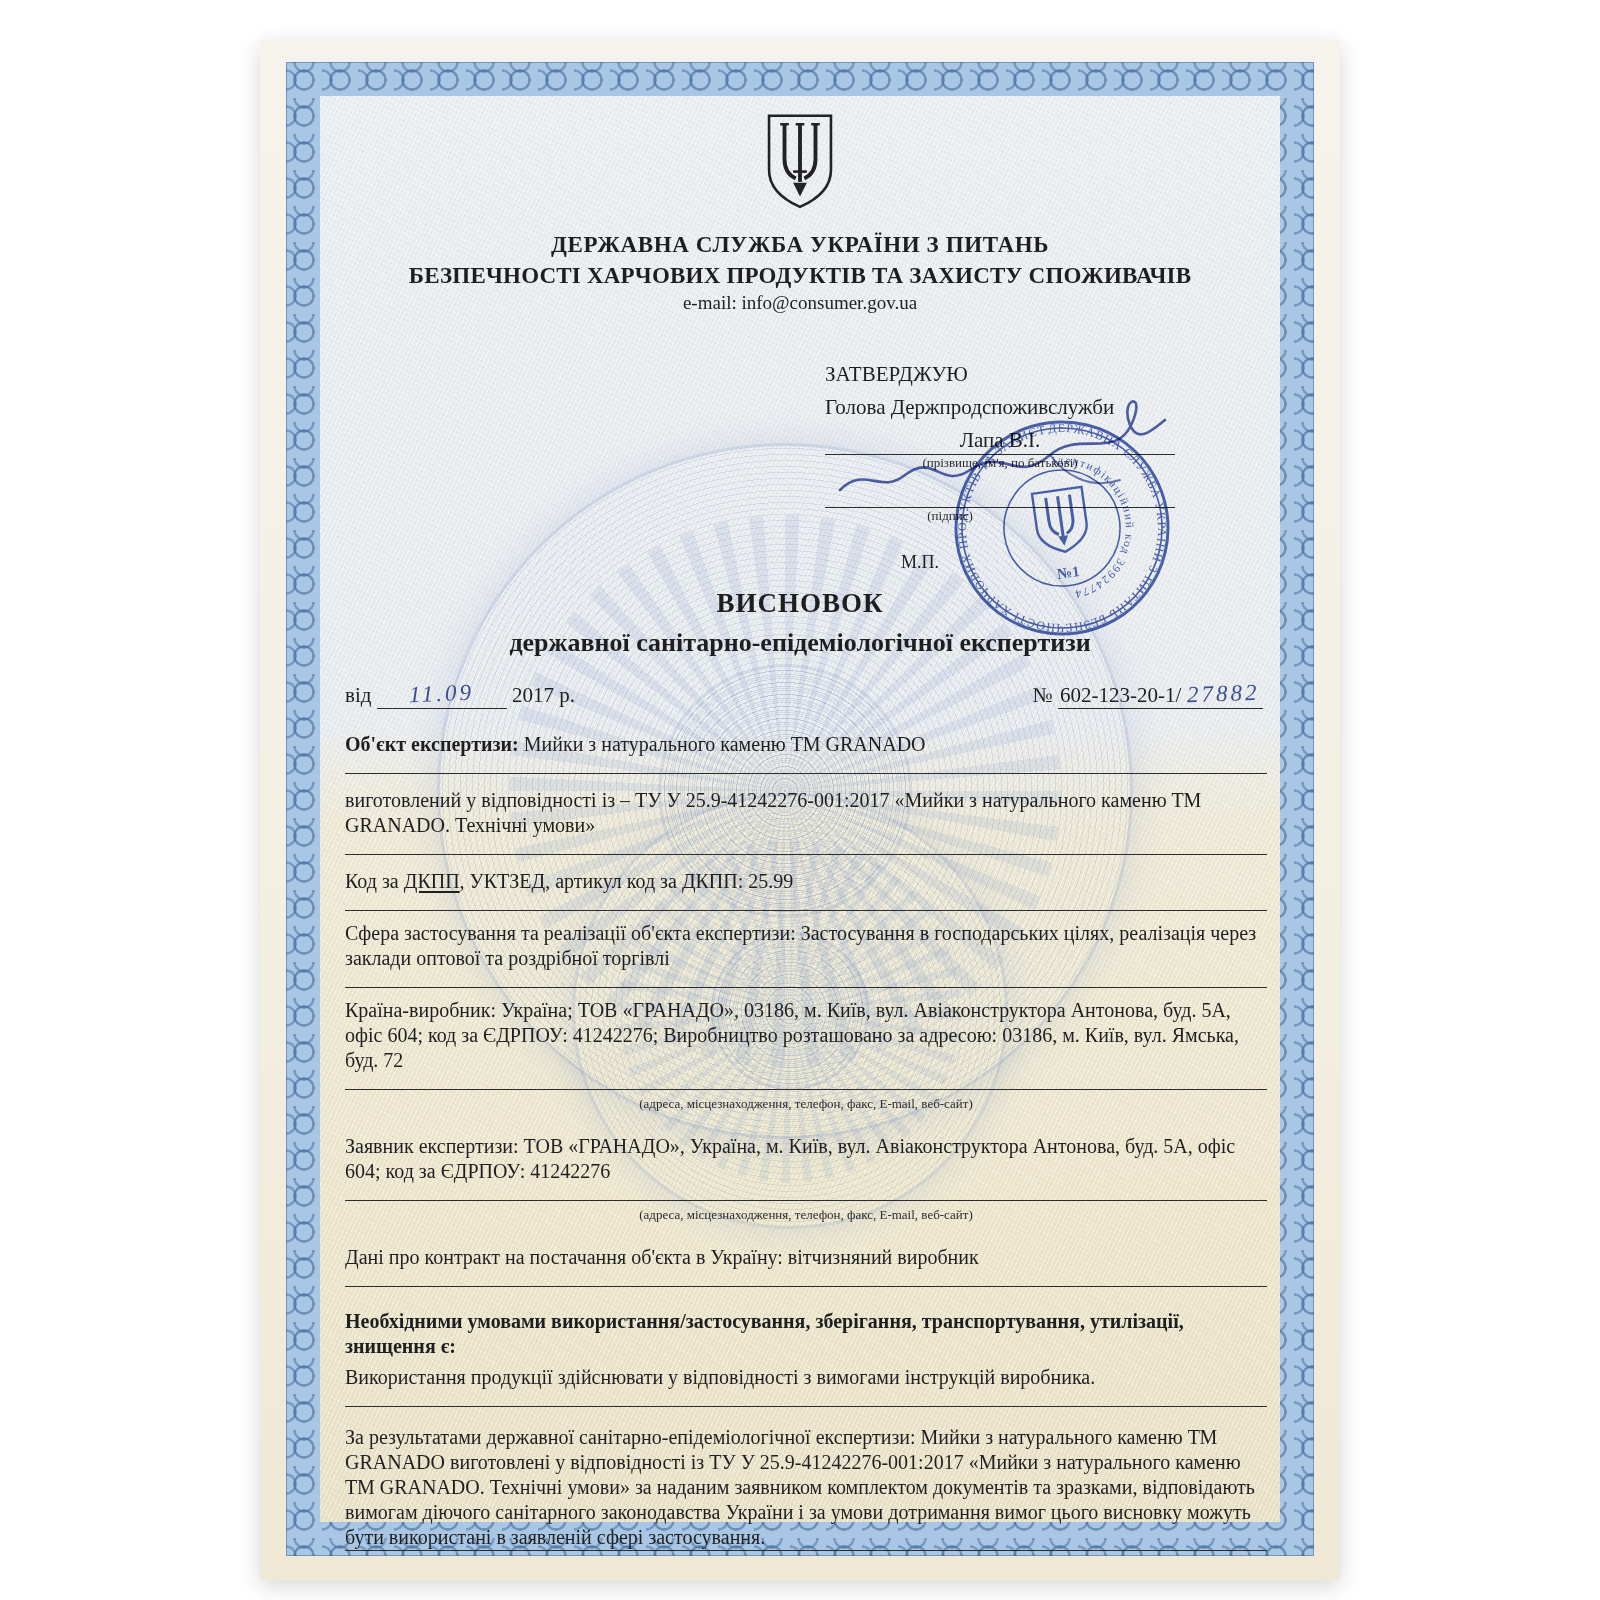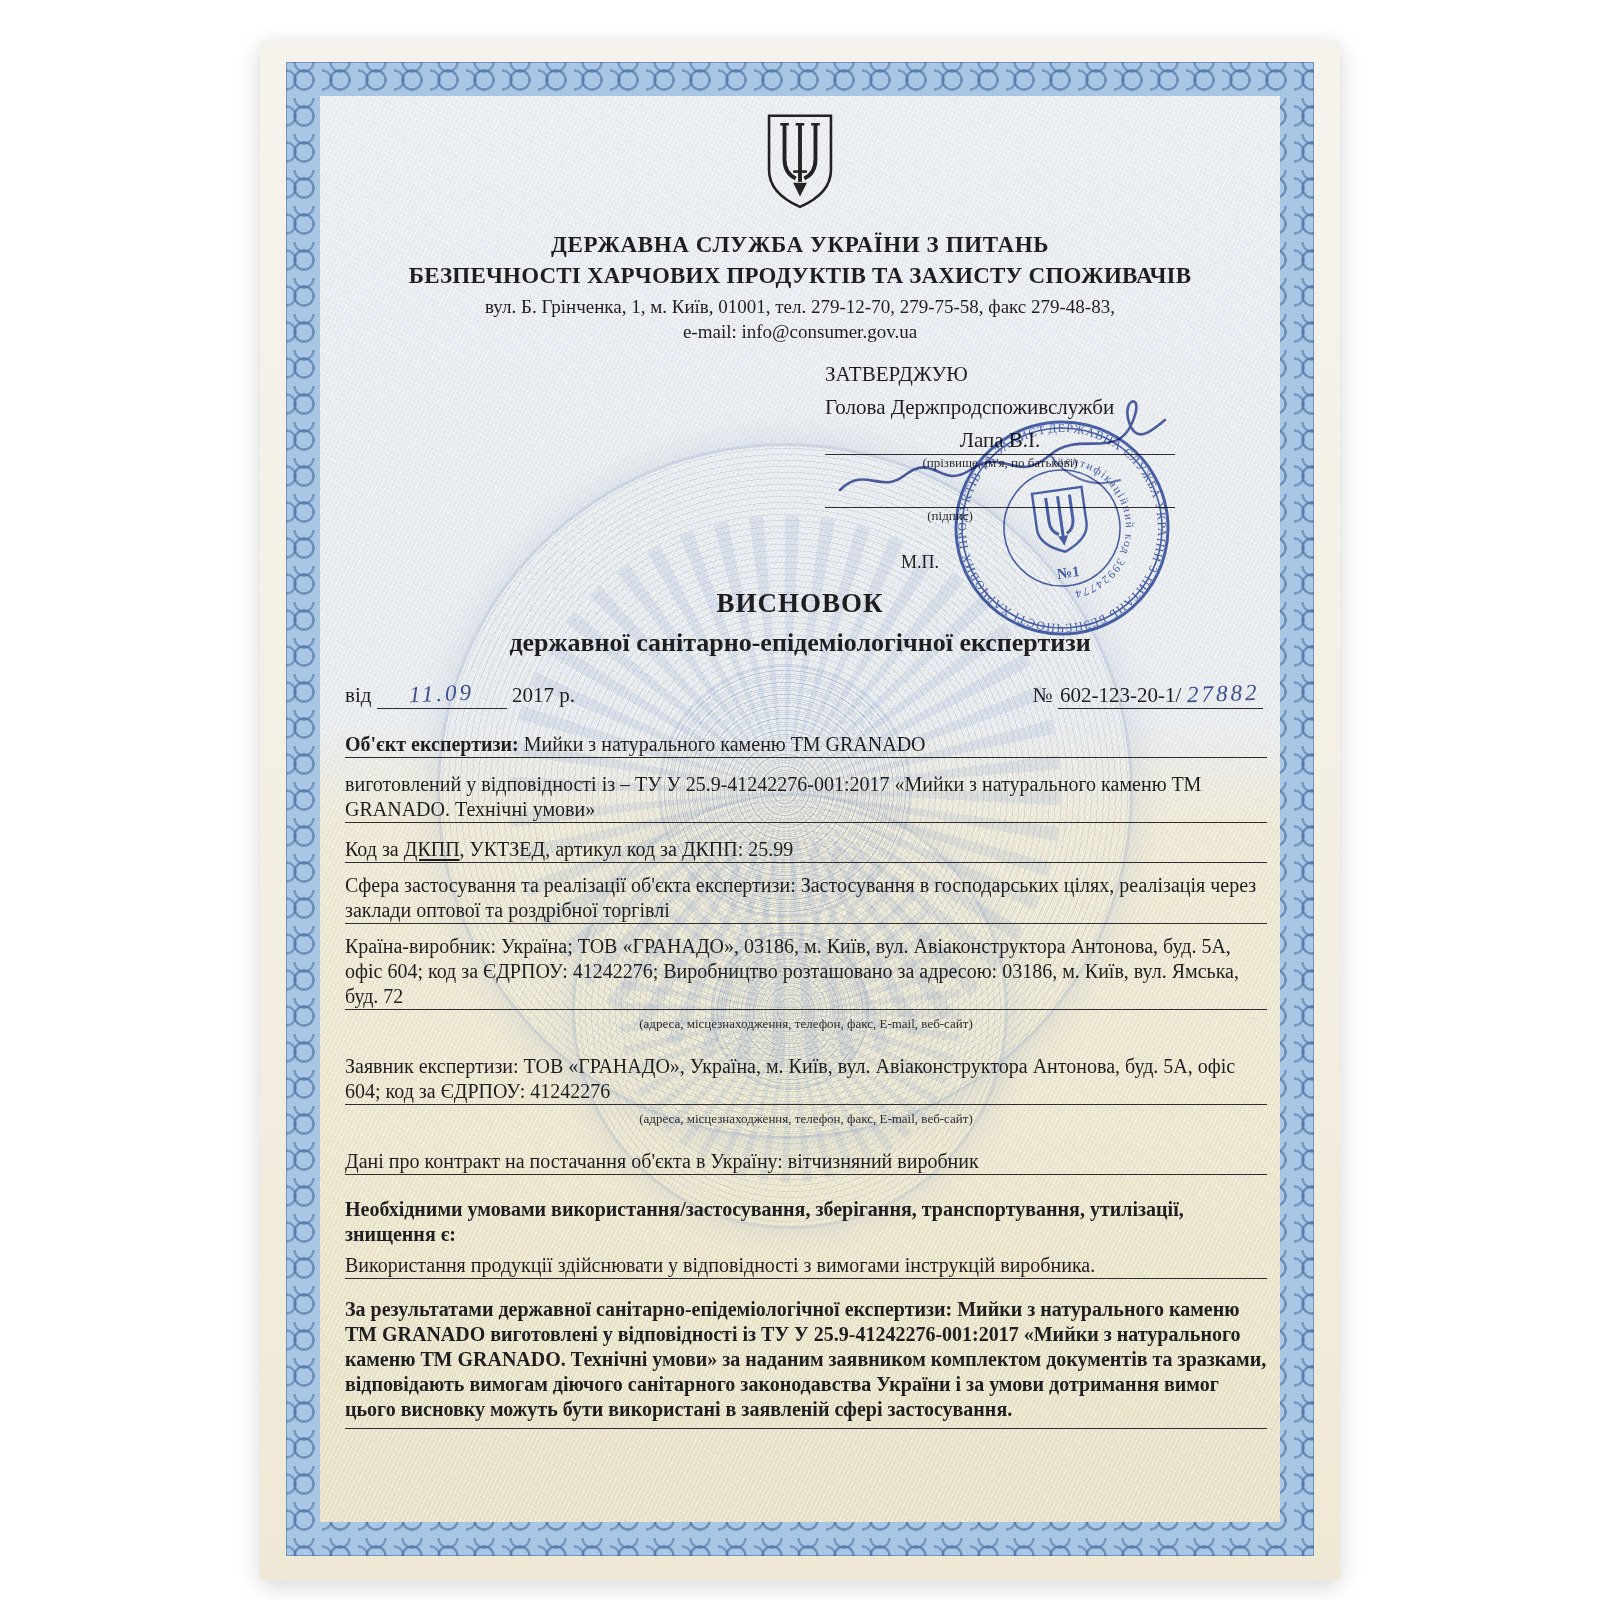--- a/index.html
+++ b/index.html
@@ -58,21 +58,21 @@
   .meta{position:absolute;left:85px;top:642px;width:920px;z-index:3;font-size:21px;}
   .meta .left{position:absolute;left:0;top:0;}
   .meta .right{position:absolute;right:2px;top:0;}
   .blank{display:inline-block;border-bottom:1.8px solid #2c2c2e;text-align:center;}
   .hand{font-style:italic;color:#3c4e8e;font-size:23px;letter-spacing:3px;display:inline-block;
         transform:rotate(-2deg);position:relative;top:-1px;}
   .numgrp{border-bottom:1.8px solid #2c2c2e;padding:0 4px 1px 2px;}
   
   .body{position:absolute;left:85px;top:692px;width:922px;z-index:3;font-size:20px;line-height:25px;}
   .row{margin-bottom:10px;}
-  .ruled{border-bottom:1.7px solid #2c2c2e;padding-bottom:0;}
+  .ruled{border-bottom:1.7px solid #2c2c2e;padding-bottom:16px;}
   .b{font-weight:bold;}
   .u{text-decoration:underline;text-underline-offset:3px;}
   .rowcap{font-size:13px;color:#2b2b2d;text-align:center;margin-top:1px;}
   .mb14{margin-bottom:14px;} .mb18{margin-bottom:18px;} .mb6{margin-bottom:6px;} .mb22{margin-bottom:22px;}
 </style>
 </head>
 <body>
 
 <div class="stage">
   <div class="paper">
@@ -89,21 +89,20 @@
           <path d="M50,15 V82"></path>
           <path d="M32,15 V56 Q32,72 45,78"></path>
           <path d="M68,15 V56 Q68,72 55,78"></path>
           <path d="M27,15 H37 M45,15 H55 M63,15 H73" stroke-width="3"></path>
           <path d="M42,70 H58" stroke-width="3"></path>
         </g>
         <path d="M50,99 L42,83 H58 Z" fill="#222"></path>
       </svg>
       <div class="org1">ДЕРЖАВНА СЛУЖБА УКРАЇНИ З ПИТАНЬ</div>
       <div class="org2">БЕЗПЕЧНОСТІ ХАРЧОВИХ ПРОДУКТІВ ТА ЗАХИСТУ СПОЖИВАЧІВ</div>
-      <div class="addr">вул. Б. Грінченка, 1, м. Київ, 01001, тел. 279-12-70, 279-75-58, факс 279-48-83,</div>
       <div class="mail">e-mail: info@consumer.gov.ua</div>
     </div>
 
     <div class="approve">
       <div class="ln">ЗАТВЕРДЖУЮ</div>
       <div class="ln">Голова Держпродспоживслужби</div>
       <div class="sig-line">
         <span>Лапа В.І.</span>
       </div>
       <div class="cap">(прізвище, ім'я, по батькові)</div>
@@ -183,18 +182,18 @@
       </div>
       <div class="row ruled mb22">
         <span>Дані про контракт на постачання об'єкта в Україну: вітчизняний виробник</span>
       </div>
       <div class="row b mb6">
         <span>Необхідними умовами використання/застосування, зберігання, транспортування, утилізації, знищення є:</span>
       </div>
       <div class="row ruled mb18">
         <span>Використання продукції здійснювати у відповідності з вимогами інструкцій виробника.</span>
       </div>
-      <div class="row ruled" style="padding-bottom:6px;font-weight:bold;">
+      <div class="row ruled" style="padding-bottom:0;">
         <span>За результатами державної санітарно-епідеміологічної експертизи:  Мийки з натурального каменю ТМ GRANADO виготовлені у відповідності із  ТУ У 25.9-41242276-001:2017 «Мийки з натурального каменю ТМ GRANADO. Технічні умови»  за наданим заявником комплектом документів та зразками, відповідають вимогам діючого санітарного законодавства України і за умови дотримання вимог цього висновку можуть бути використані в заявленій сфері застосування.</span>
       </div>
     </div>
   </div>
 </div>
 
 </body></html>

